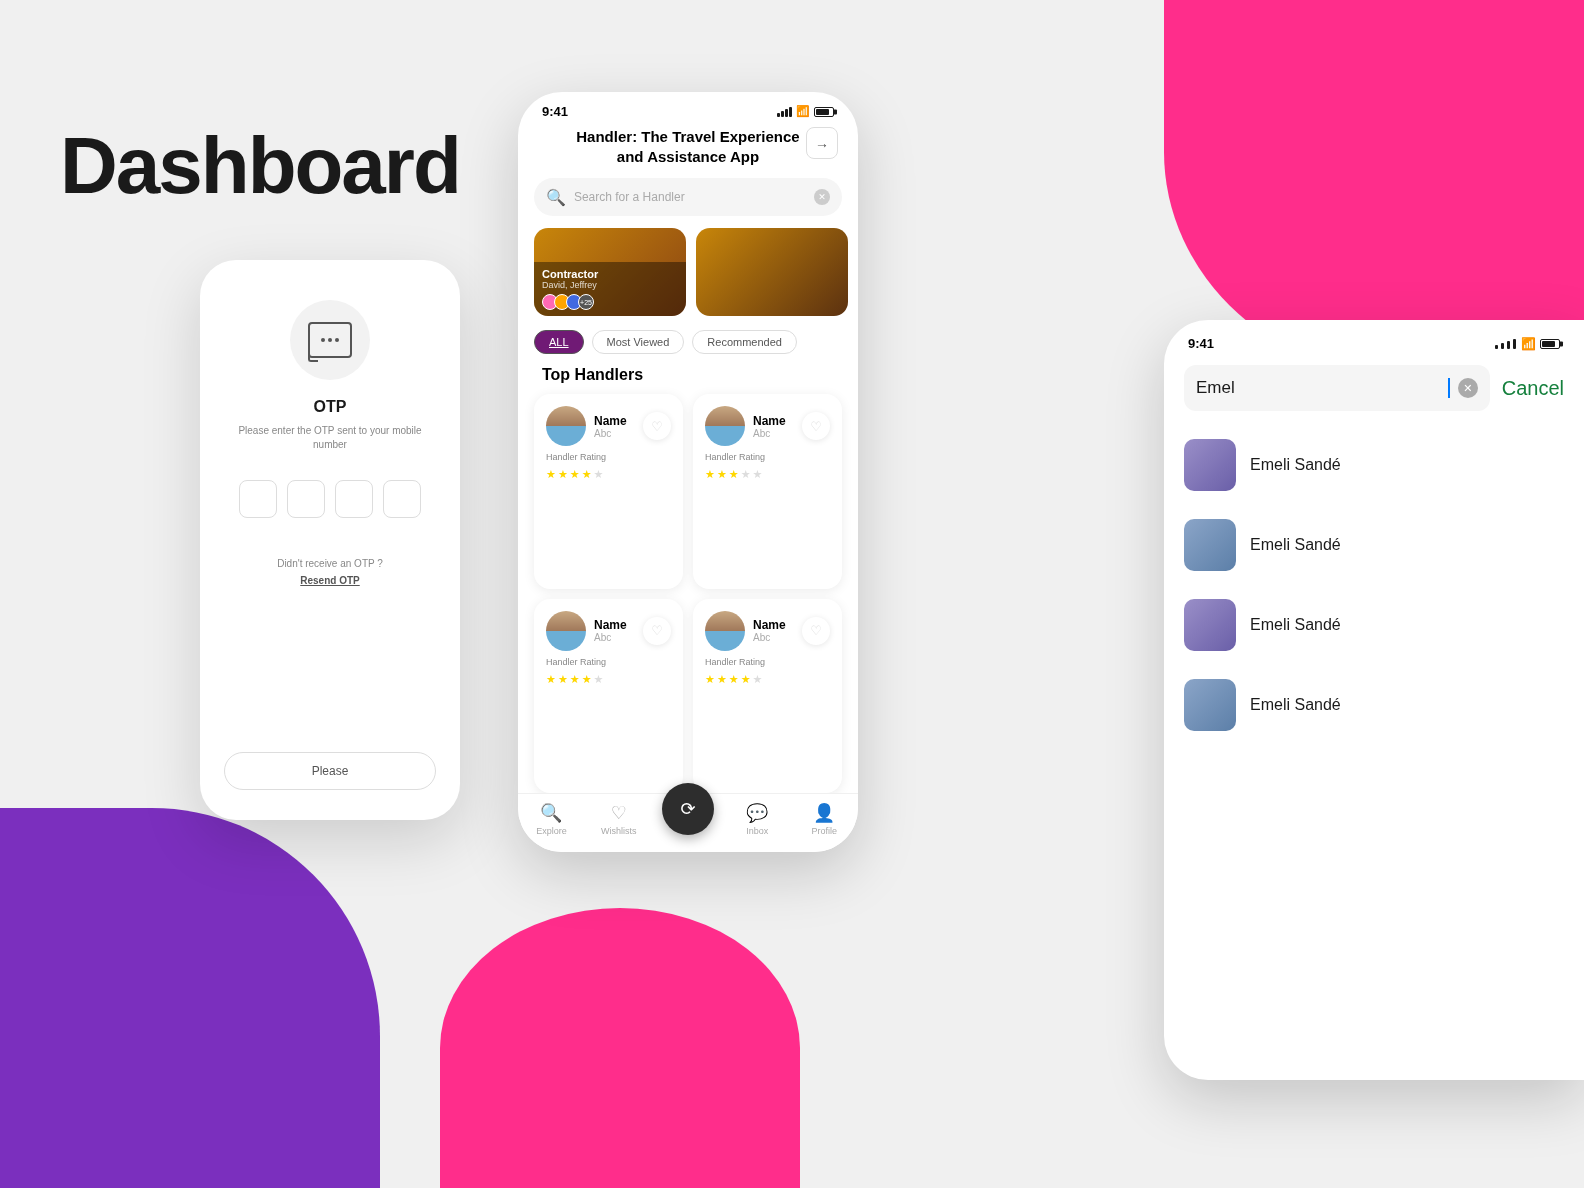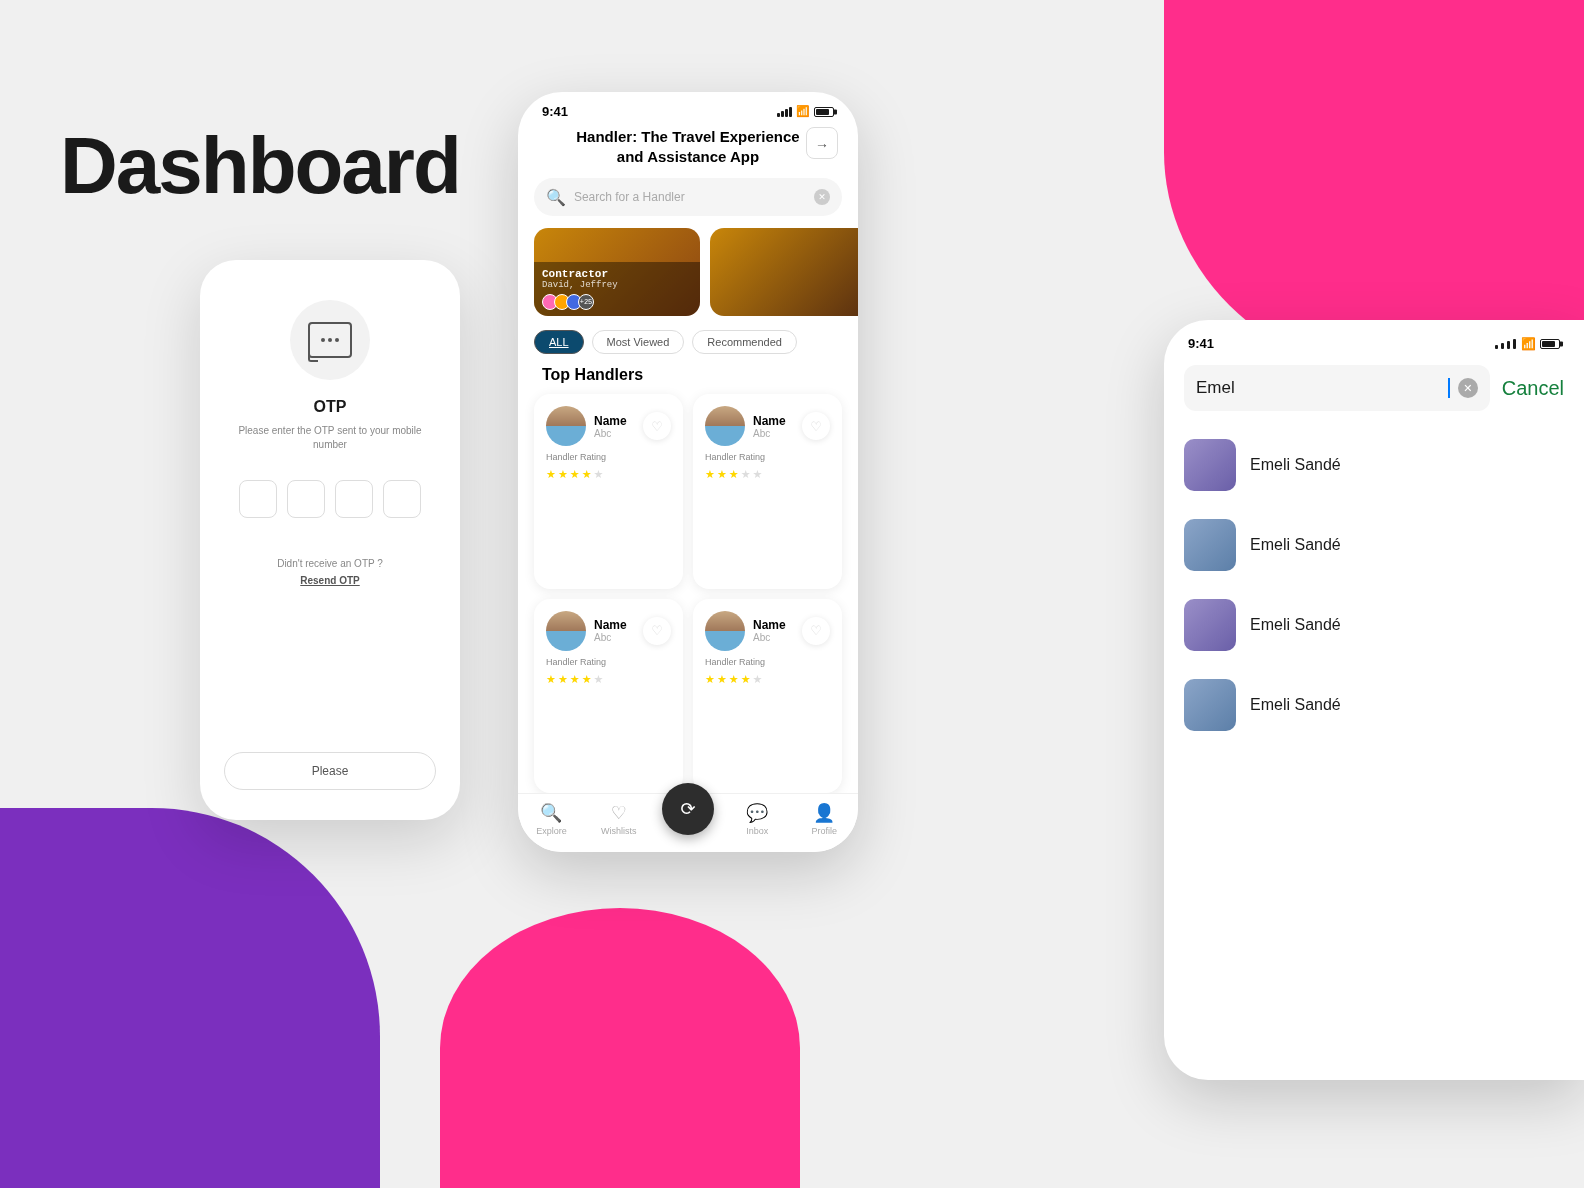--- a/index.html
+++ b/index.html
@@ -268,27 +268,26 @@
     }
 
     .featured-scroll {
       display: flex;
       gap: 10px;
       padding: 0 16px;
       margin-bottom: 14px;
       overflow: hidden;
     }
     .featured-card {
-      width: 166px;
+      width: 152px;
       height: 88px;
       border-radius: 14px;
       overflow: hidden;
       position: relative;
       flex-shrink: 0;
-      font-family: Liberation Mono, monospace;
     }
     .featured-card-bg {
       position: absolute; inset: 0;
       background: linear-gradient(135deg, #c8860a, #8B4513);
     }
     .featured-card-overlay {
       position: absolute;
       bottom: 0; left: 0; right: 0;
       background: rgba(0,0,0,0.4);
       padding: 6px 8px;
@@ -329,21 +328,21 @@
       padding: 5px 14px;
       border-radius: 16px;
       font-size: 11px;
       cursor: pointer;
       border: 1.5px solid #ddd;
       background: white;
       color: #555;
       font-weight: 500;
     }
     .filter-tab.active {
-      background: #0c4a6e;
+      background: #701a75;
       color: white;
       border-color: #555;
       text-decoration: underline;
     }
 
     .section-title {
       font-size: 16px;
       font-weight: 700;
       padding: 0 24px;
       margin-bottom: 10px;

